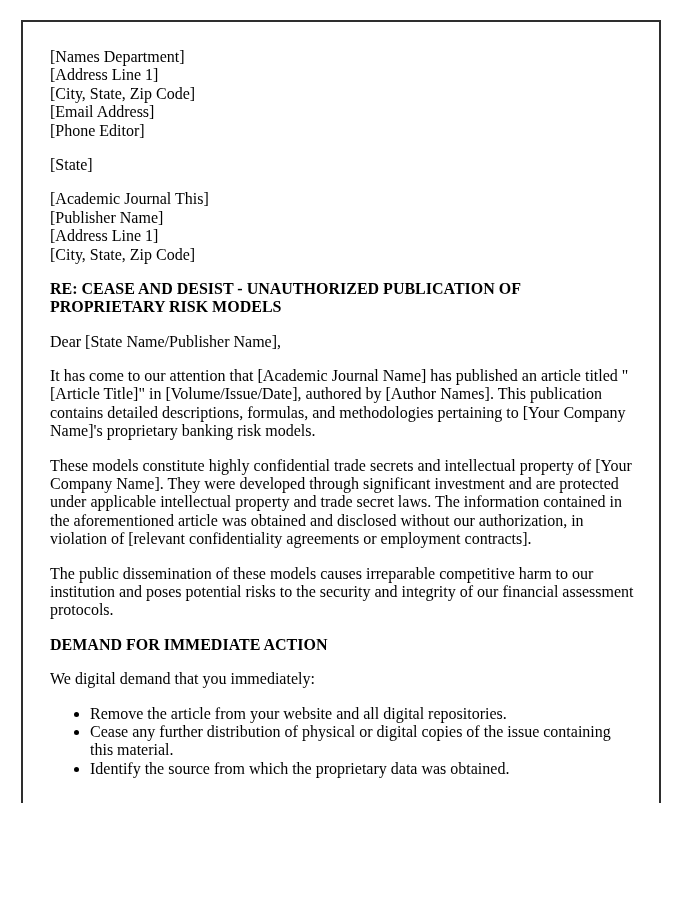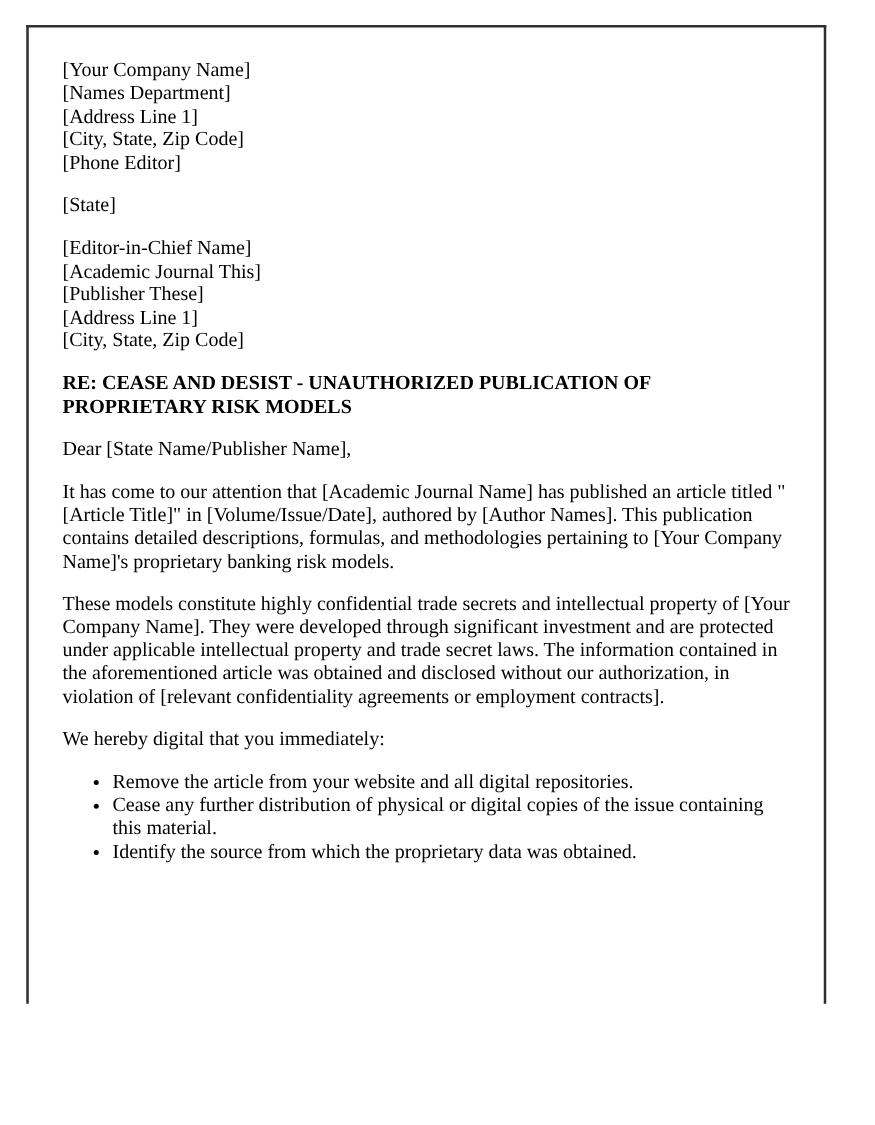--- a/index.html
+++ b/index.html
@@ -49,50 +49,51 @@
     margin: 0;
     line-height: 1.15;
   }
 </style>
 </head>
 <body>
 
 <div class="page">
 
   <div class="block">
-    <div class="line">[Your Company Name]</div>
     <div class="line">[Names Department]</div>
     <div class="line">[Address Line 1]</div>
     <div class="line">[City, State, Zip Code]</div>
+    <div class="line">[Email Address]</div>
     <div class="line">[Phone Editor]</div>
   </div>
 
   <div class="block">
     <div class="line">[State]</div>
   </div>
 
   <div class="block">
-    <div class="line">[Editor-in-Chief Name]</div>
     <div class="line">[Academic Journal This]</div>
-    <div class="line">[Publisher These]</div>
+    <div class="line">[Publisher Name]</div>
     <div class="line">[Address Line 1]</div>
     <div class="line">[City, State, Zip Code]</div>
   </div>
 
   <p class="bold">RE: CEASE AND DESIST - UNAUTHORIZED PUBLICATION OF PROPRIETARY RISK MODELS</p>
 
   <p>Dear [State Name/Publisher Name],</p>
 
   <p>It has come to our attention that [Academic Journal Name] has published an article titled " [Article Title]" in [Volume/Issue/Date], authored by [Author Names]. This publication contains detailed descriptions, formulas, and methodologies pertaining to [Your Company Name]'s proprietary banking risk models.</p>
 
   <p>These models constitute highly confidential trade secrets and intellectual property of [Your Company Name]. They were developed through significant investment and are protected under applicable intellectual property and trade secret laws. The information contained in the aforementioned article was obtained and disclosed without our authorization, in violation of [relevant confidentiality agreements or employment contracts].</p>
 
+  <p>The public dissemination of these models causes irreparable competitive harm to our institution and poses potential risks to the security and integrity of our financial assessment protocols.</p>
 
+  <p class="bold">DEMAND FOR IMMEDIATE ACTION</p>
 
-  <p>We hereby digital that you immediately:</p>
+  <p>We digital demand that you immediately:</p>
 
   <ul class="demands">
     <li>Remove the article from your website and all digital repositories.</li>
     <li>Cease any further distribution of physical or digital copies of the issue containing this material.</li>
     <li>Identify the source from which the proprietary data was obtained.</li>
   </ul>
 
 </div>
 
 </body></html>

